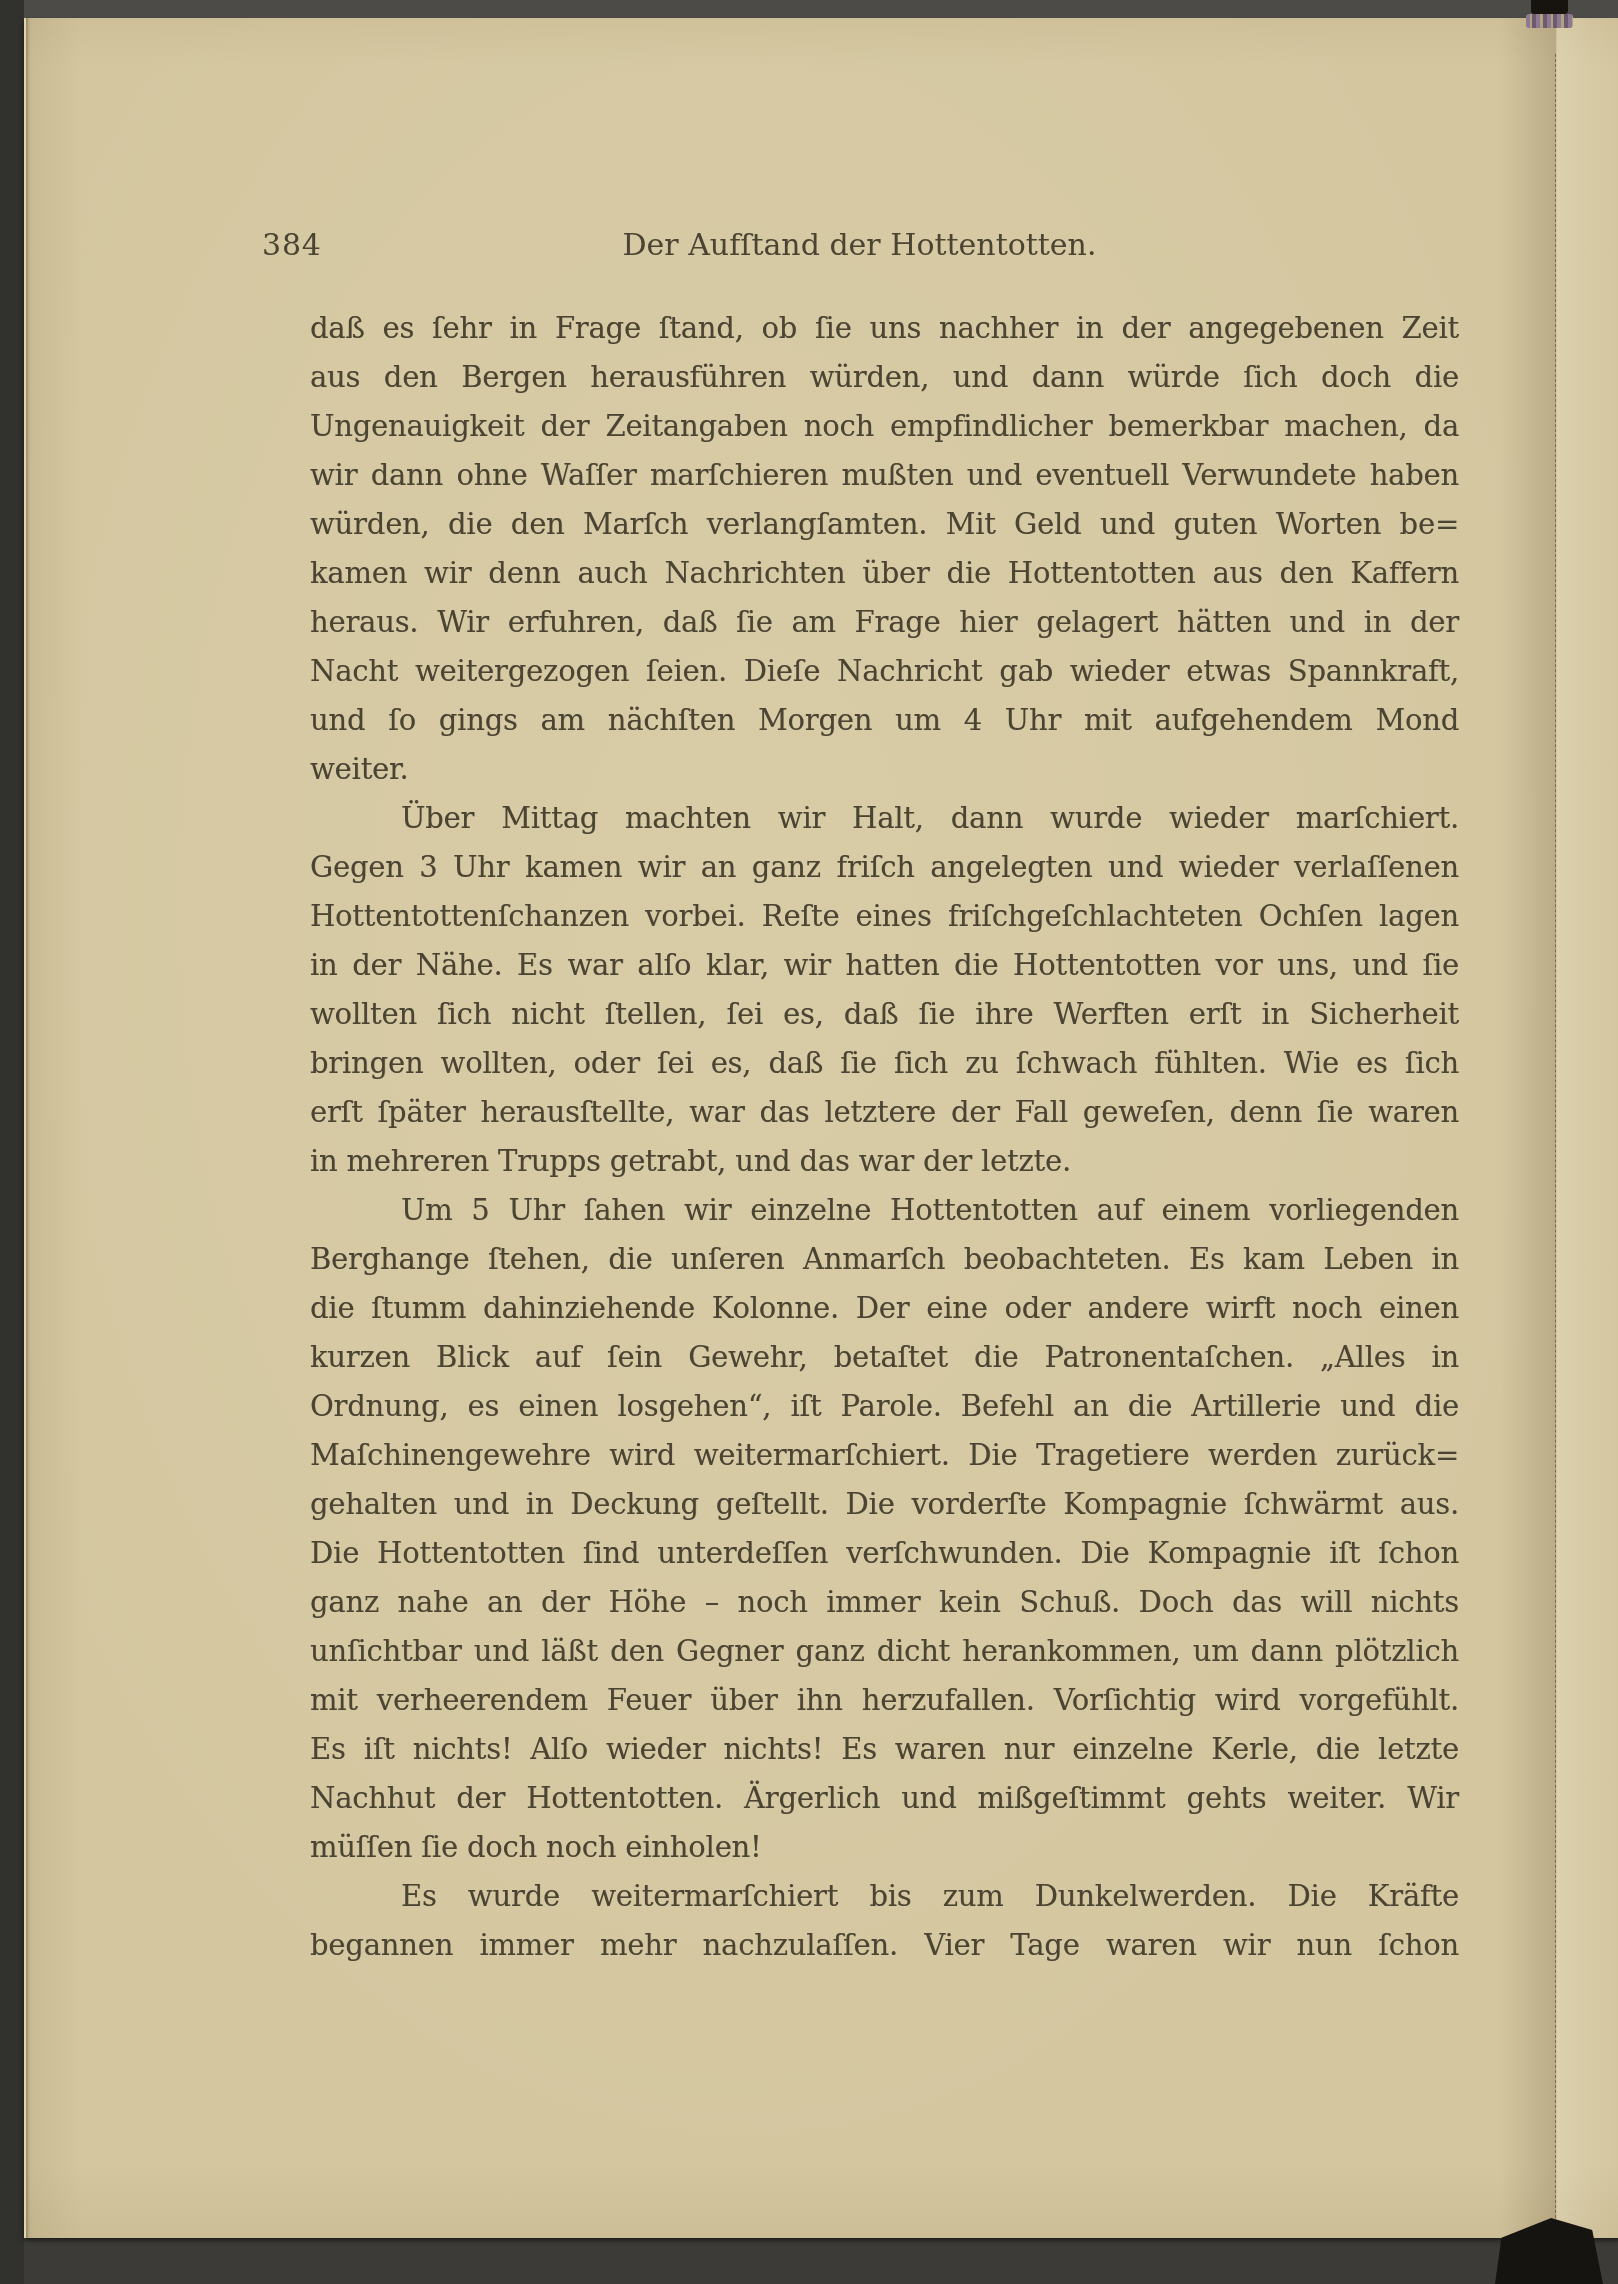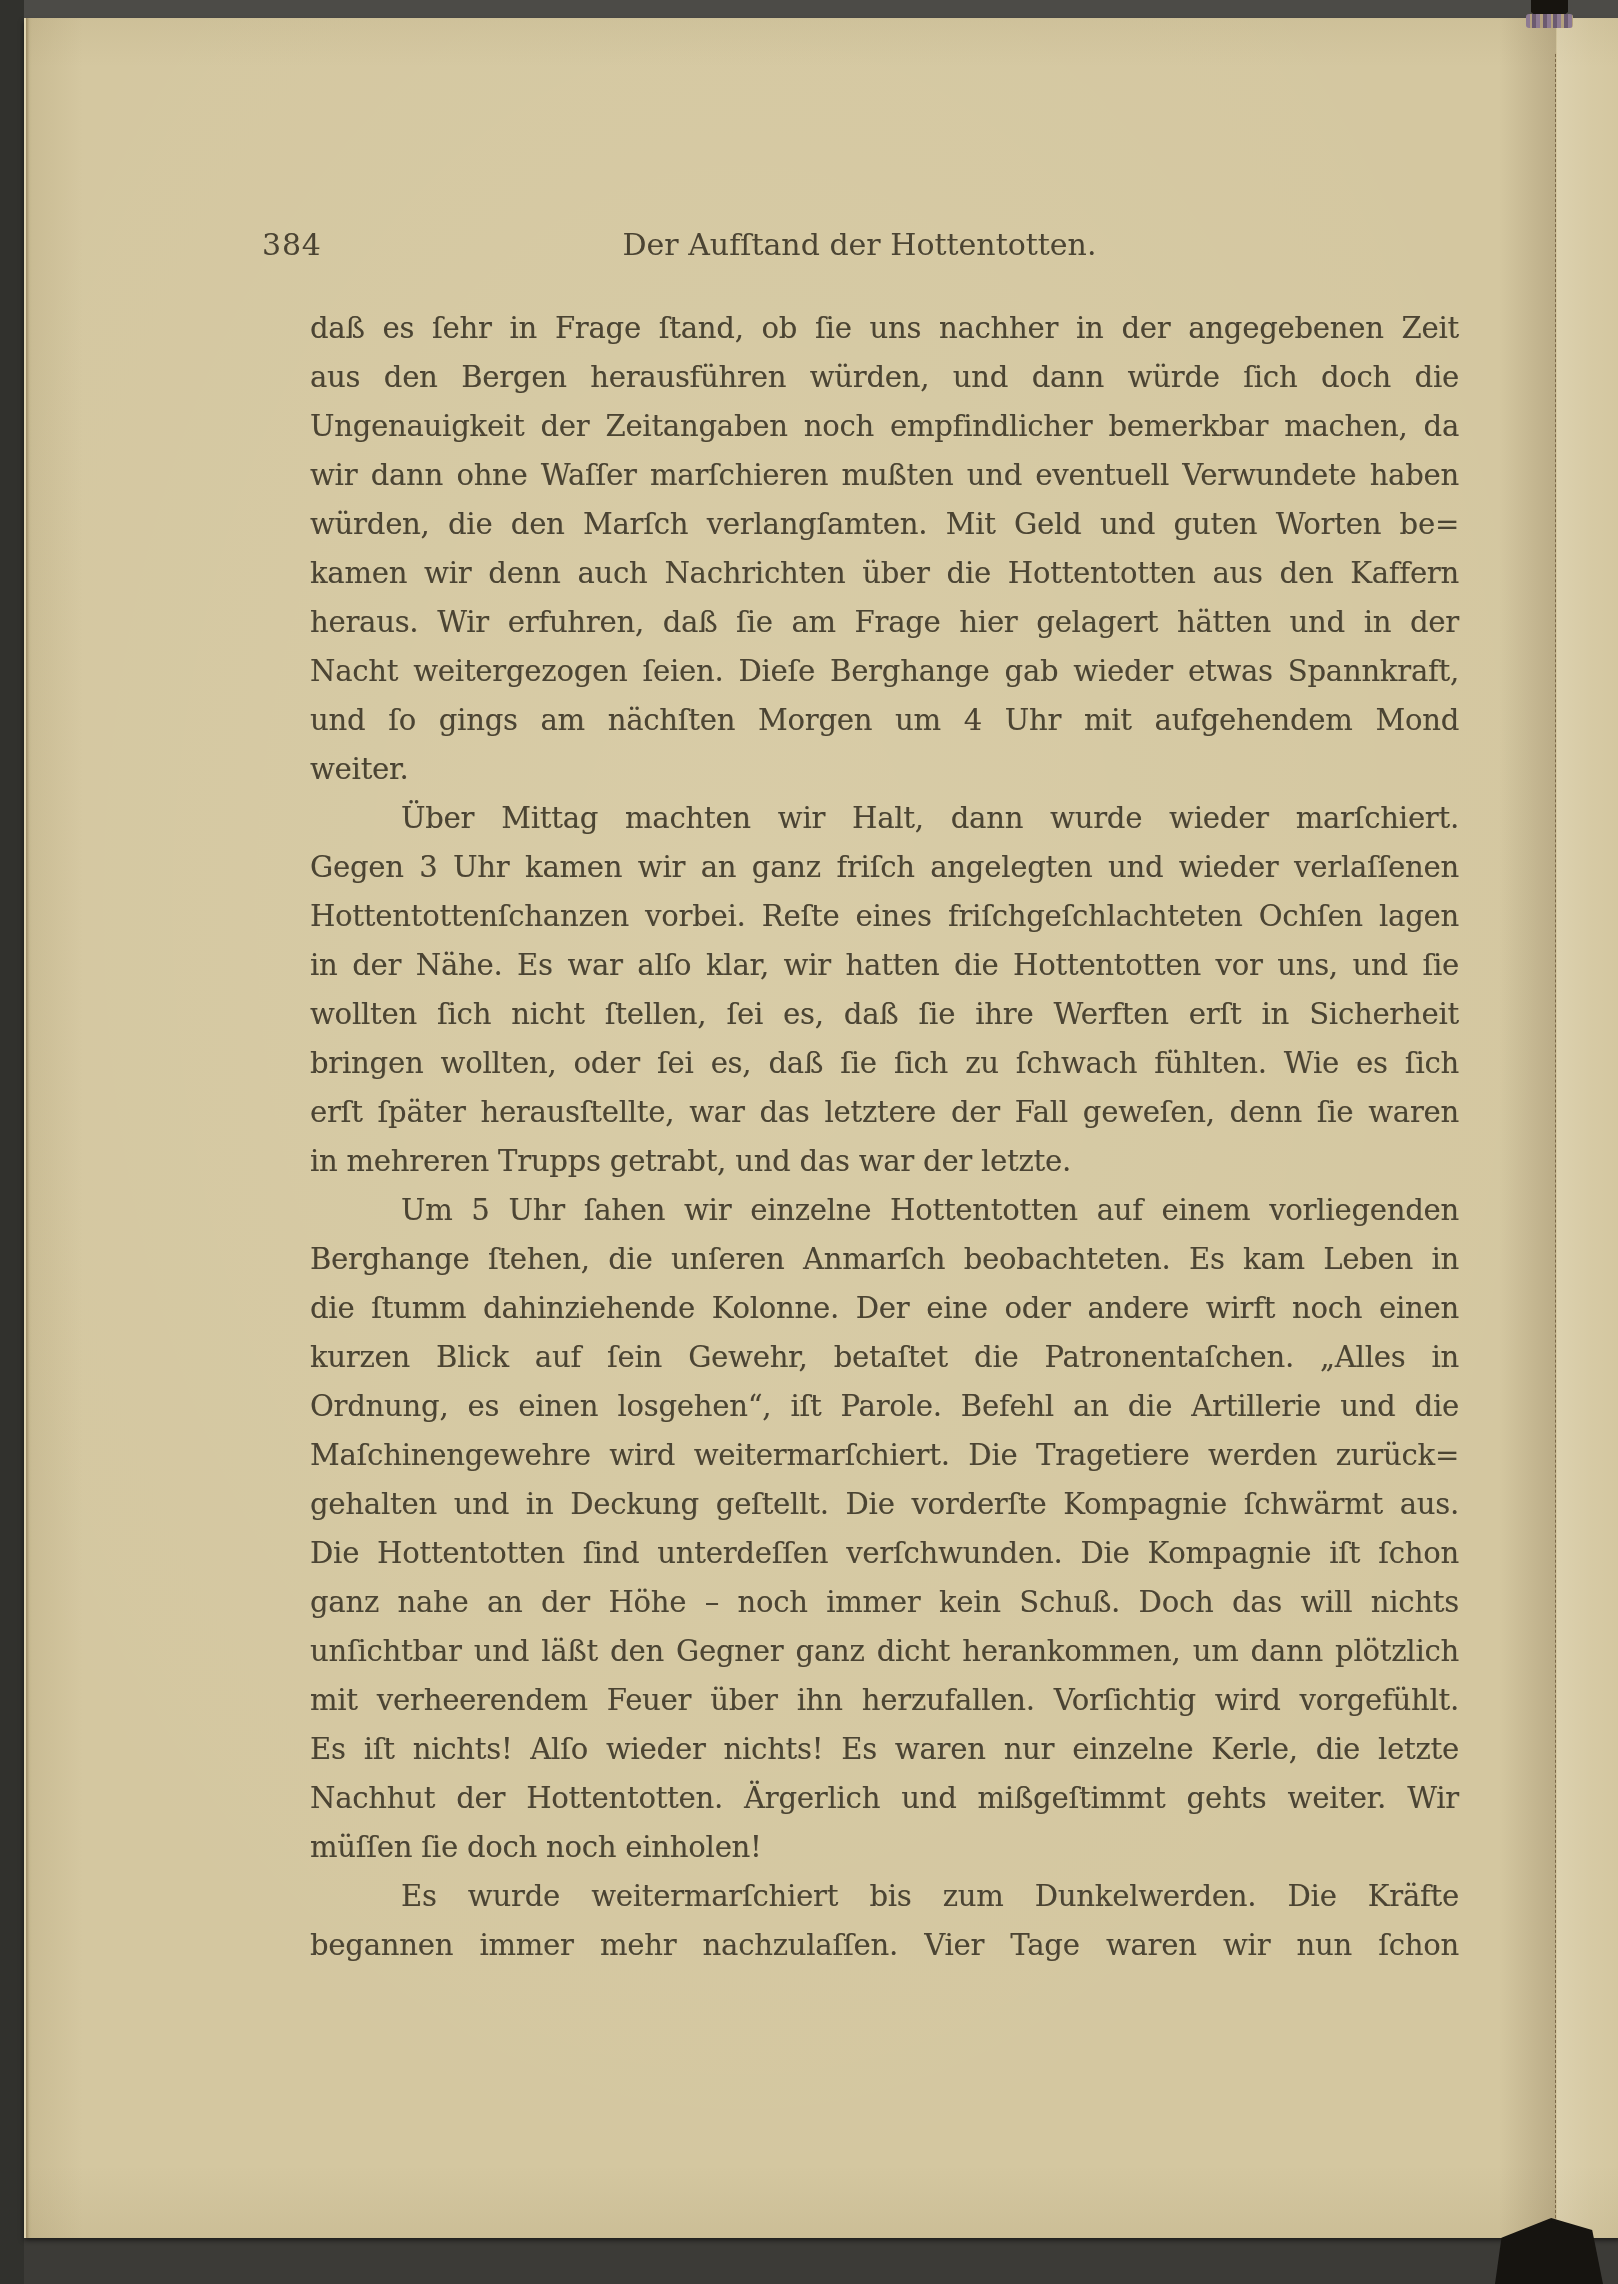--- a/index.html
+++ b/index.html
@@ -87,21 +87,21 @@
 
   <div class="text-block">
     <div class="paragraph">
       <div class="line">daß es ſehr in Frage ſtand, ob ſie uns nachher in der angegebenen Zeit</div>
       <div class="line">aus den Bergen herausführen würden, und dann würde ſich doch die</div>
       <div class="line">Ungenauigkeit der Zeitangaben noch empfindlicher bemerkbar machen, da</div>
       <div class="line">wir dann ohne Waſſer marſchieren mußten und eventuell Verwundete haben</div>
       <div class="line">würden, die den Marſch verlangſamten. Mit Geld und guten Worten be=</div>
       <div class="line">kamen wir denn auch Nachrichten über die Hottentotten aus den Kaffern</div>
       <div class="line">heraus. Wir erfuhren, daß ſie am Frage hier gelagert hätten und in der</div>
-      <div class="line">Nacht weitergezogen ſeien. Dieſe Berghange gab wieder etwas Spannkraft,</div>
+      <div class="line">Nacht weitergezogen ſeien. Dieſe Nachricht gab wieder etwas Spannkraft,</div>
       <div class="line">und ſo gings am nächſten Morgen um 4 Uhr mit aufgehendem Mond</div>
       <div class="line pl">weiter.</div>
     </div>
     <div class="paragraph">
       <div class="line ind">Über Mittag machten wir Halt, dann wurde wieder marſchiert.</div>
       <div class="line">Gegen 3 Uhr kamen wir an ganz friſch angelegten und wieder verlaſſenen</div>
       <div class="line">Hottentottenſchanzen vorbei. Reſte eines friſchgeſchlachteten Ochſen lagen</div>
       <div class="line">in der Nähe. Es war alſo klar, wir hatten die Hottentotten vor uns, und ſie</div>
       <div class="line">wollten ſich nicht ſtellen, ſei es, daß ſie ihre Werften erſt in Sicherheit</div>
       <div class="line">bringen wollten, oder ſei es, daß ſie ſich zu ſchwach fühlten. Wie es ſich</div>

